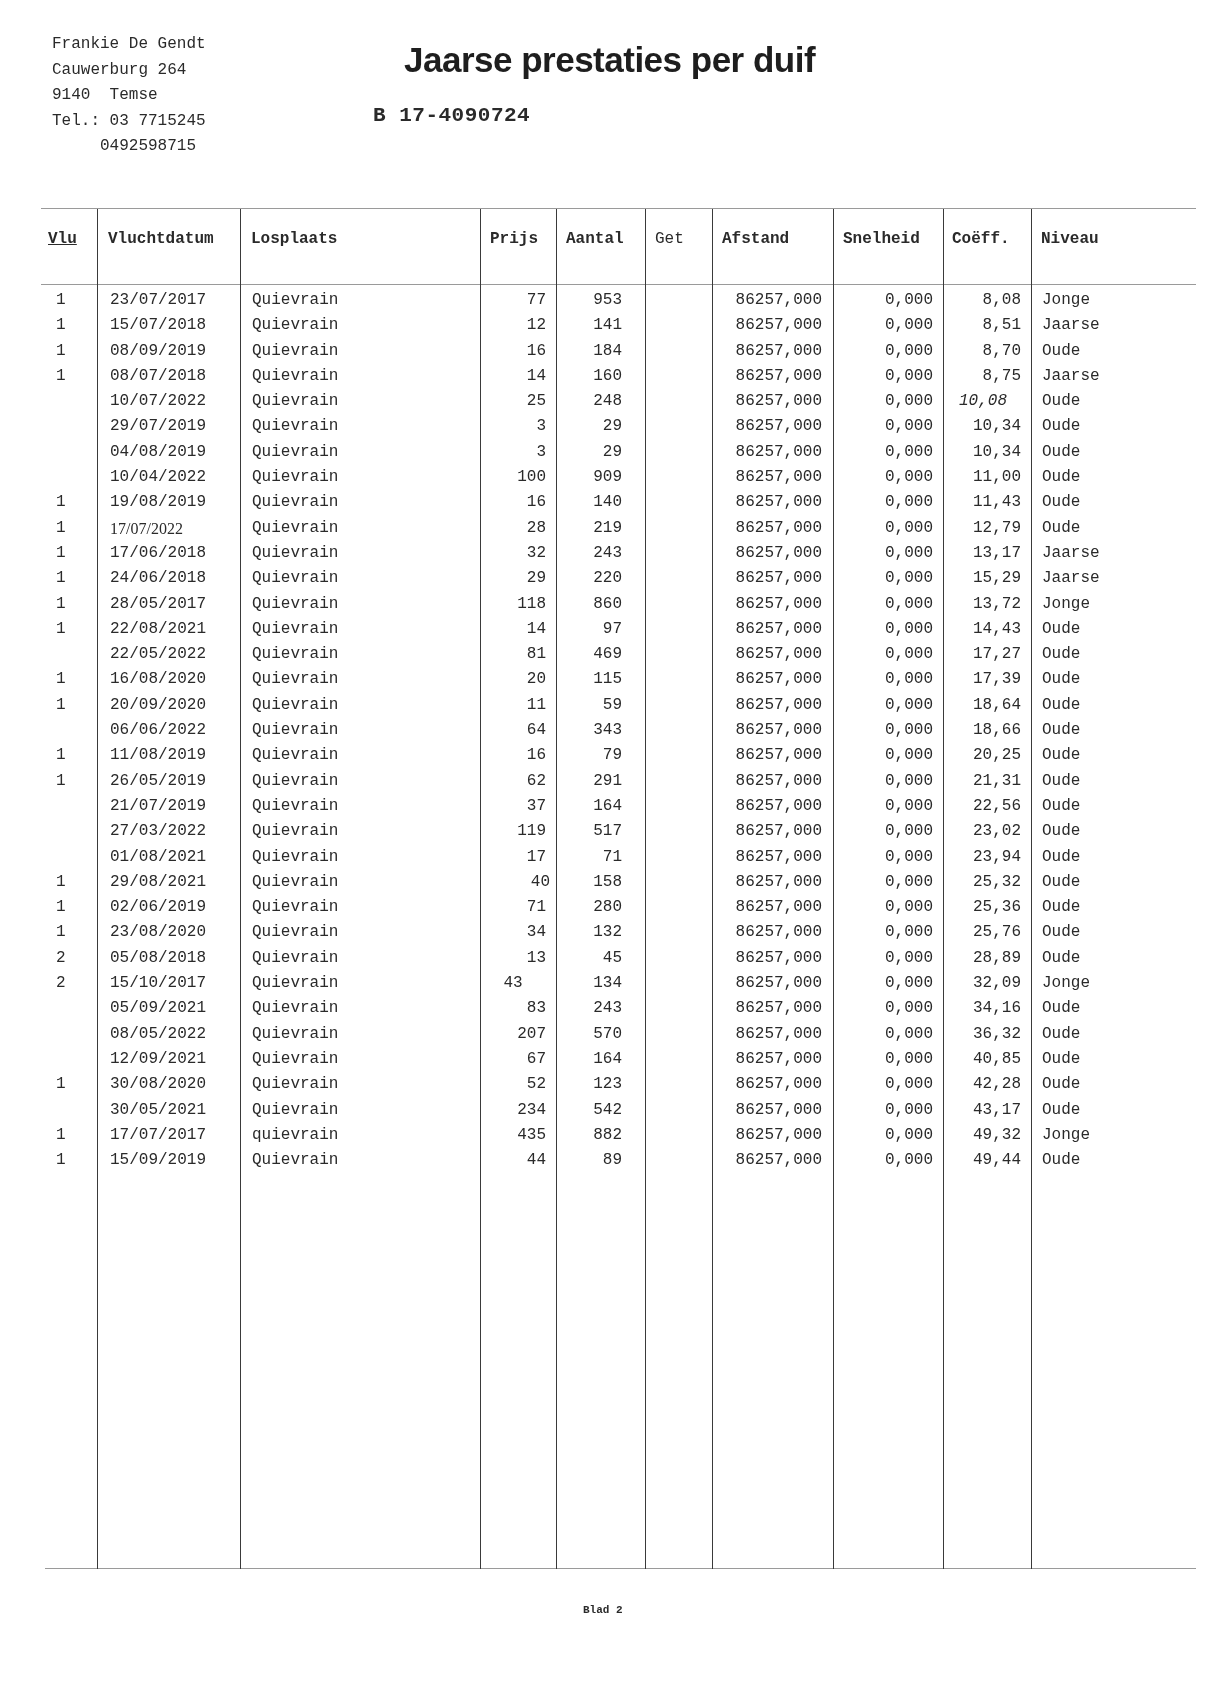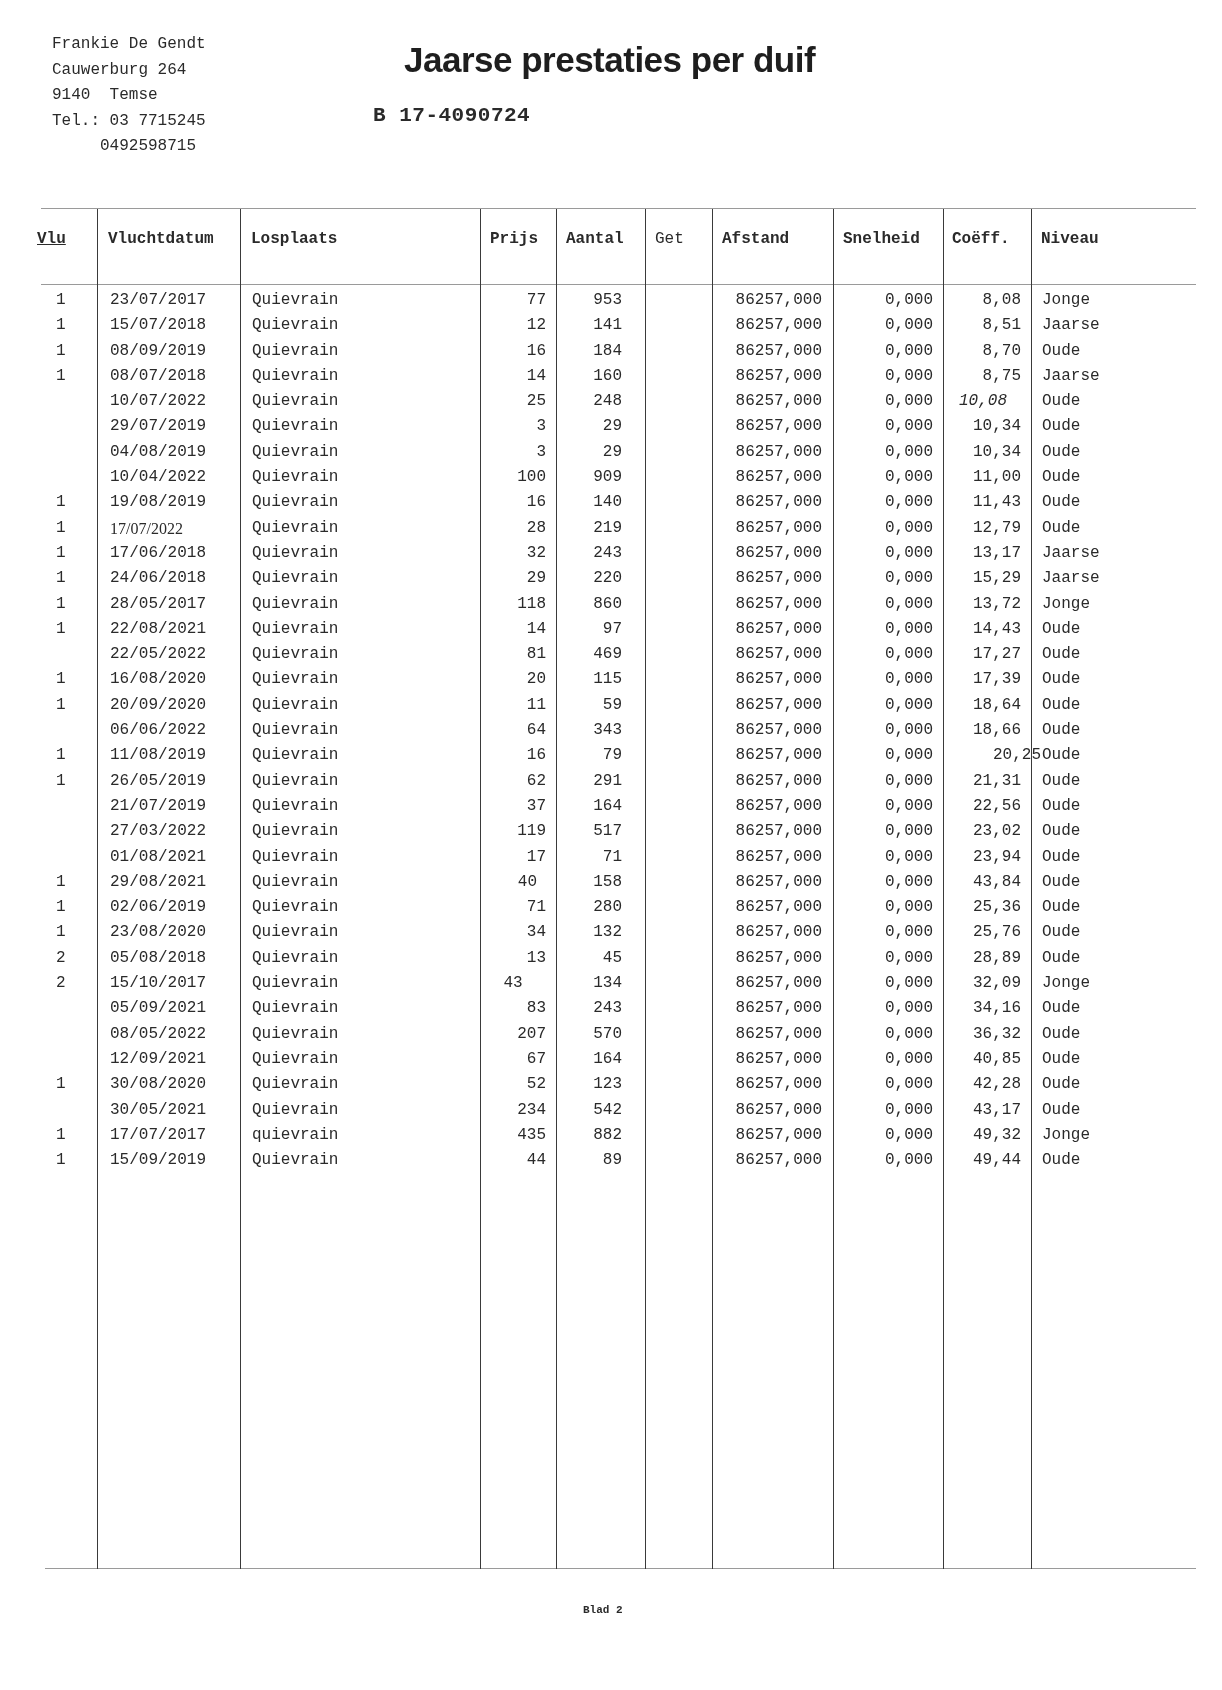--- a/index.html
+++ b/index.html
@@ -45,21 +45,21 @@
 <div class="vline" style="left:97px; top:209px; height:1360px;"></div>
 <div class="vline" style="left:240px; top:209px; height:1360px;"></div>
 <div class="vline" style="left:480px; top:209px; height:1360px;"></div>
 <div class="vline" style="left:556px; top:209px; height:1360px;"></div>
 <div class="vline" style="left:645px; top:209px; height:1360px;"></div>
 <div class="vline" style="left:712px; top:209px; height:1360px;"></div>
 <div class="vline" style="left:833px; top:209px; height:1360px;"></div>
 <div class="vline" style="left:943px; top:209px; height:1360px;"></div>
 <div class="vline" style="left:1031px; top:209px; height:1360px;"></div>
 
-<div class="hdr" style="left:37px;text-decoration:underline;">Vlu</div>
+<div class="hdr" style="left:48px;text-decoration:underline;">Vlu</div>
 <div class="hdr" style="left:108px;">Vluchtdatum</div>
 <div class="hdr" style="left:251px;">Losplaats</div>
 <div class="hdr" style="left:490px;">Prijs</div>
 <div class="hdr" style="left:566px;">Aantal</div>
 <div class="hdr get" style="left:655px;">Get</div>
 <div class="hdr" style="left:722px;">Afstand</div>
 <div class="hdr" style="left:843px;">Snelheid</div>
 <div class="hdr" style="left:952px;">Coëff.</div>
 <div class="hdr" style="left:1041px;">Niveau</div>
 
@@ -282,21 +282,21 @@
     </div>
     <div class="row">
       <span class="cell" style="left: 56px; width: 30px;">1</span>
       <span class="cell" style="left: 110px; width: 120px;">11/08/2019</span>
       <span class="cell" style="left: 252px; width: 200px;">Quievrain</span>
       <span class="cell r" style="left: 480px; width: 66px;">16</span>
       <span class="cell r" style="left: 556px; width: 66px;">79</span>
       <span class="cell" style="left: 655px; width: 50px;"></span>
       <span class="cell r" style="left: 712px; width: 110px;">86257,000</span>
       <span class="cell r" style="left: 833px; width: 100px;">0,000</span>
-      <span class="cell r" style="left: 963px; width: 78px;">20,25</span>
+      <span class="cell r" style="left: 943px; width: 78px;">20,25</span>
       <span class="cell" style="left: 1042px; width: 120px;">Oude</span>
     </div>
     <div class="row">
       <span class="cell" style="left: 56px; width: 30px;">1</span>
       <span class="cell" style="left: 110px; width: 120px;">26/05/2019</span>
       <span class="cell" style="left: 252px; width: 200px;">Quievrain</span>
       <span class="cell r" style="left: 480px; width: 66px;">62</span>
       <span class="cell r" style="left: 556px; width: 66px;">291</span>
       <span class="cell" style="left: 655px; width: 50px;"></span>
       <span class="cell r" style="left: 712px; width: 110px;">86257,000</span>
@@ -337,26 +337,26 @@
       <span class="cell" style="left: 655px; width: 50px;"></span>
       <span class="cell r" style="left: 712px; width: 110px;">86257,000</span>
       <span class="cell r" style="left: 833px; width: 100px;">0,000</span>
       <span class="cell r" style="left: 943px; width: 78px;">23,94</span>
       <span class="cell" style="left: 1042px; width: 120px;">Oude</span>
     </div>
     <div class="row">
       <span class="cell" style="left: 56px; width: 30px;">1</span>
       <span class="cell" style="left: 110px; width: 120px;">29/08/2021</span>
       <span class="cell" style="left: 252px; width: 200px;">Quievrain</span>
-      <span class="cell r" style="left: 471px; width: 66px;">40</span>
+      <span class="cell r" style="left: 484px; width: 66px;">40</span>
       <span class="cell r" style="left: 556px; width: 66px;">158</span>
       <span class="cell" style="left: 655px; width: 50px;"></span>
       <span class="cell r" style="left: 712px; width: 110px;">86257,000</span>
       <span class="cell r" style="left: 833px; width: 100px;">0,000</span>
-      <span class="cell r" style="left: 943px; width: 78px;">43,84</span>
+      <span class="cell r" style="left: 943px; width: 78px;">25,32</span>
       <span class="cell" style="left: 1042px; width: 120px;">Oude</span>
     </div>
     <div class="row">
       <span class="cell" style="left: 56px; width: 30px;">1</span>
       <span class="cell" style="left: 110px; width: 120px;">02/06/2019</span>
       <span class="cell" style="left: 252px; width: 200px;">Quievrain</span>
       <span class="cell r" style="left: 480px; width: 66px;">71</span>
       <span class="cell r" style="left: 556px; width: 66px;">280</span>
       <span class="cell" style="left: 655px; width: 50px;"></span>
       <span class="cell r" style="left: 712px; width: 110px;">86257,000</span>

